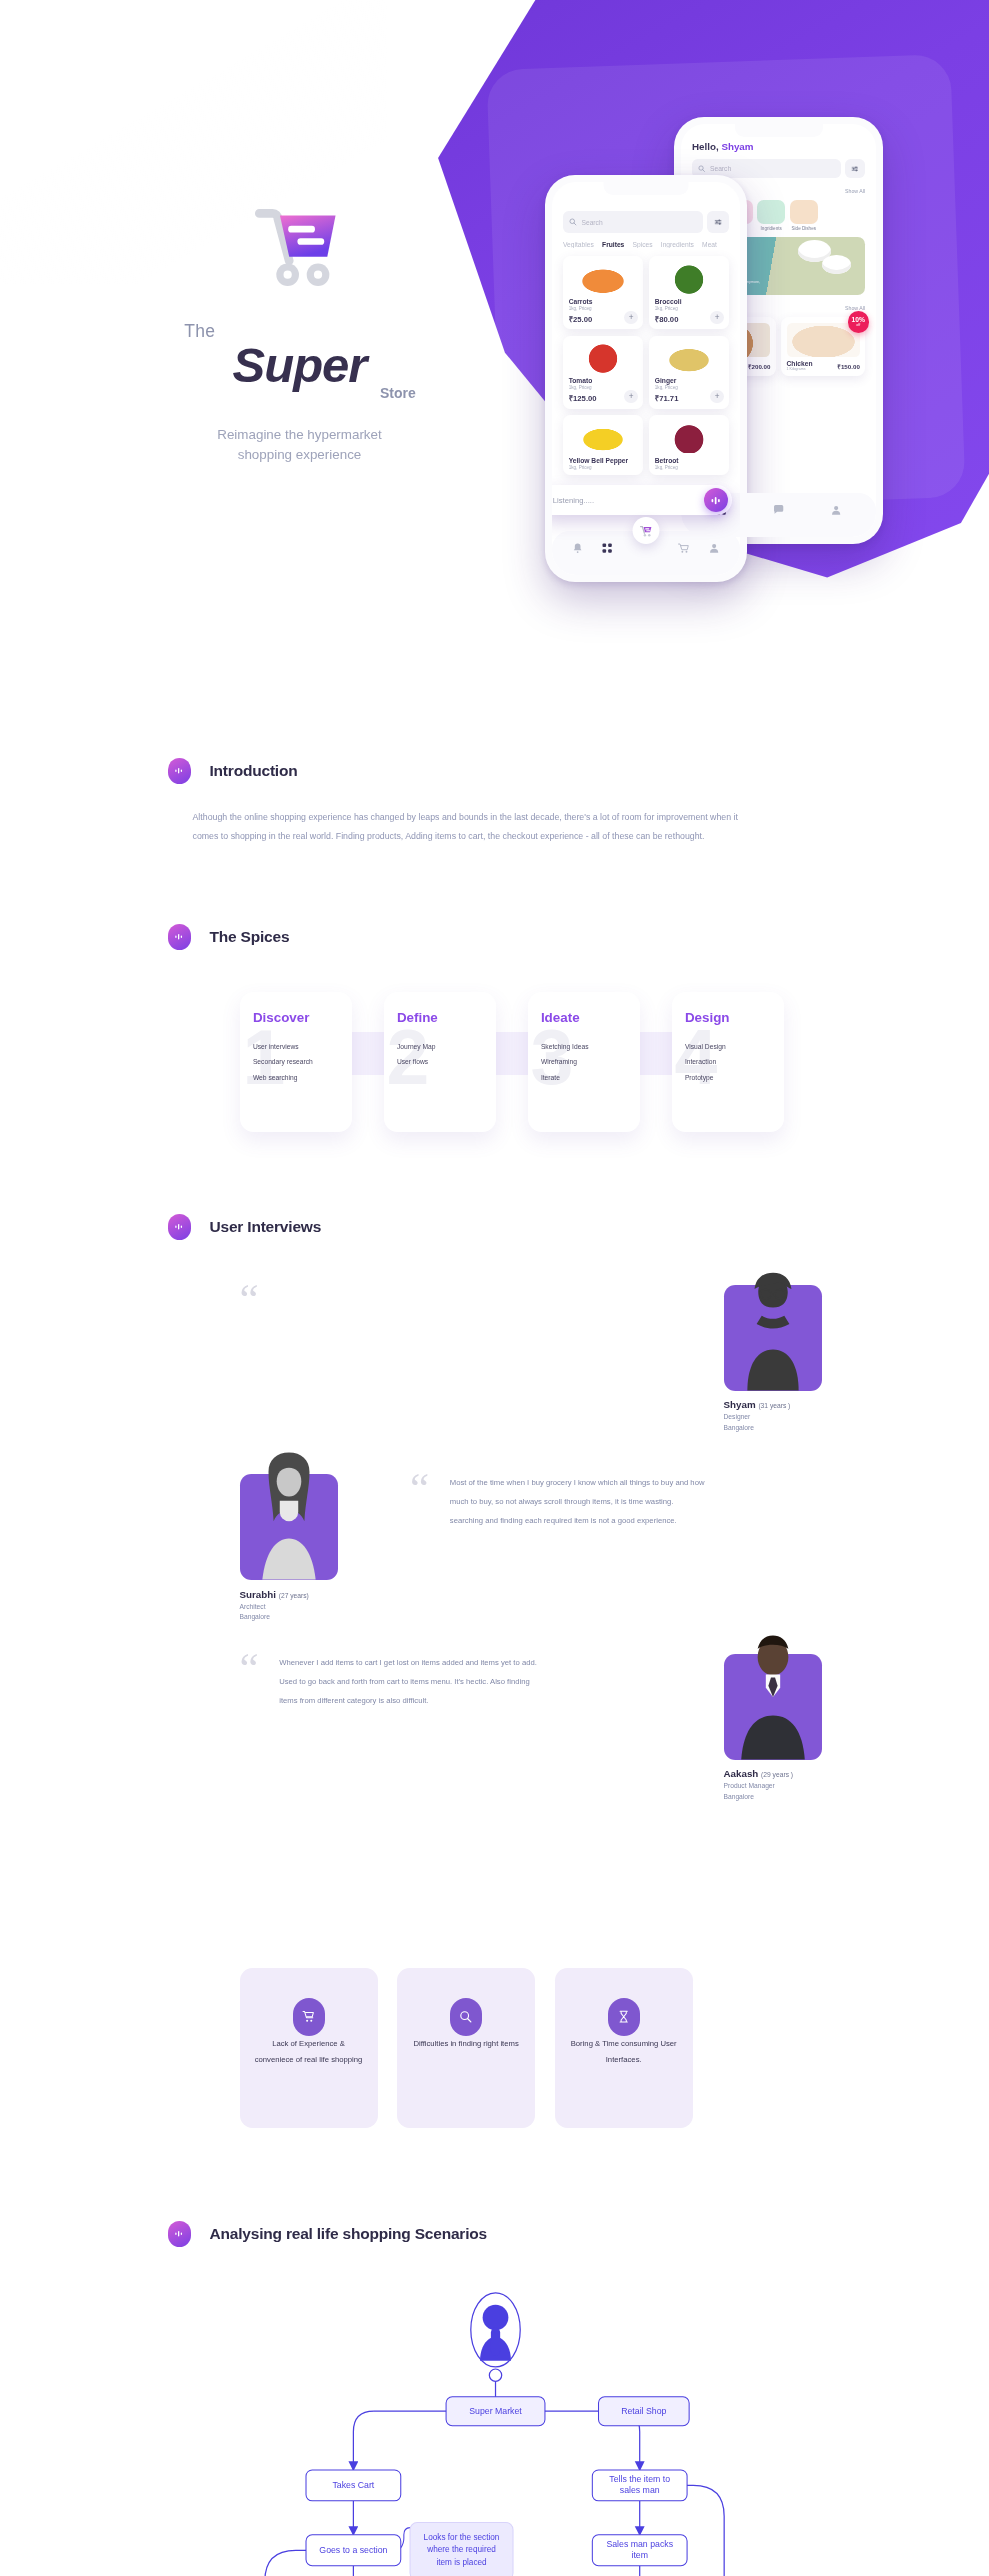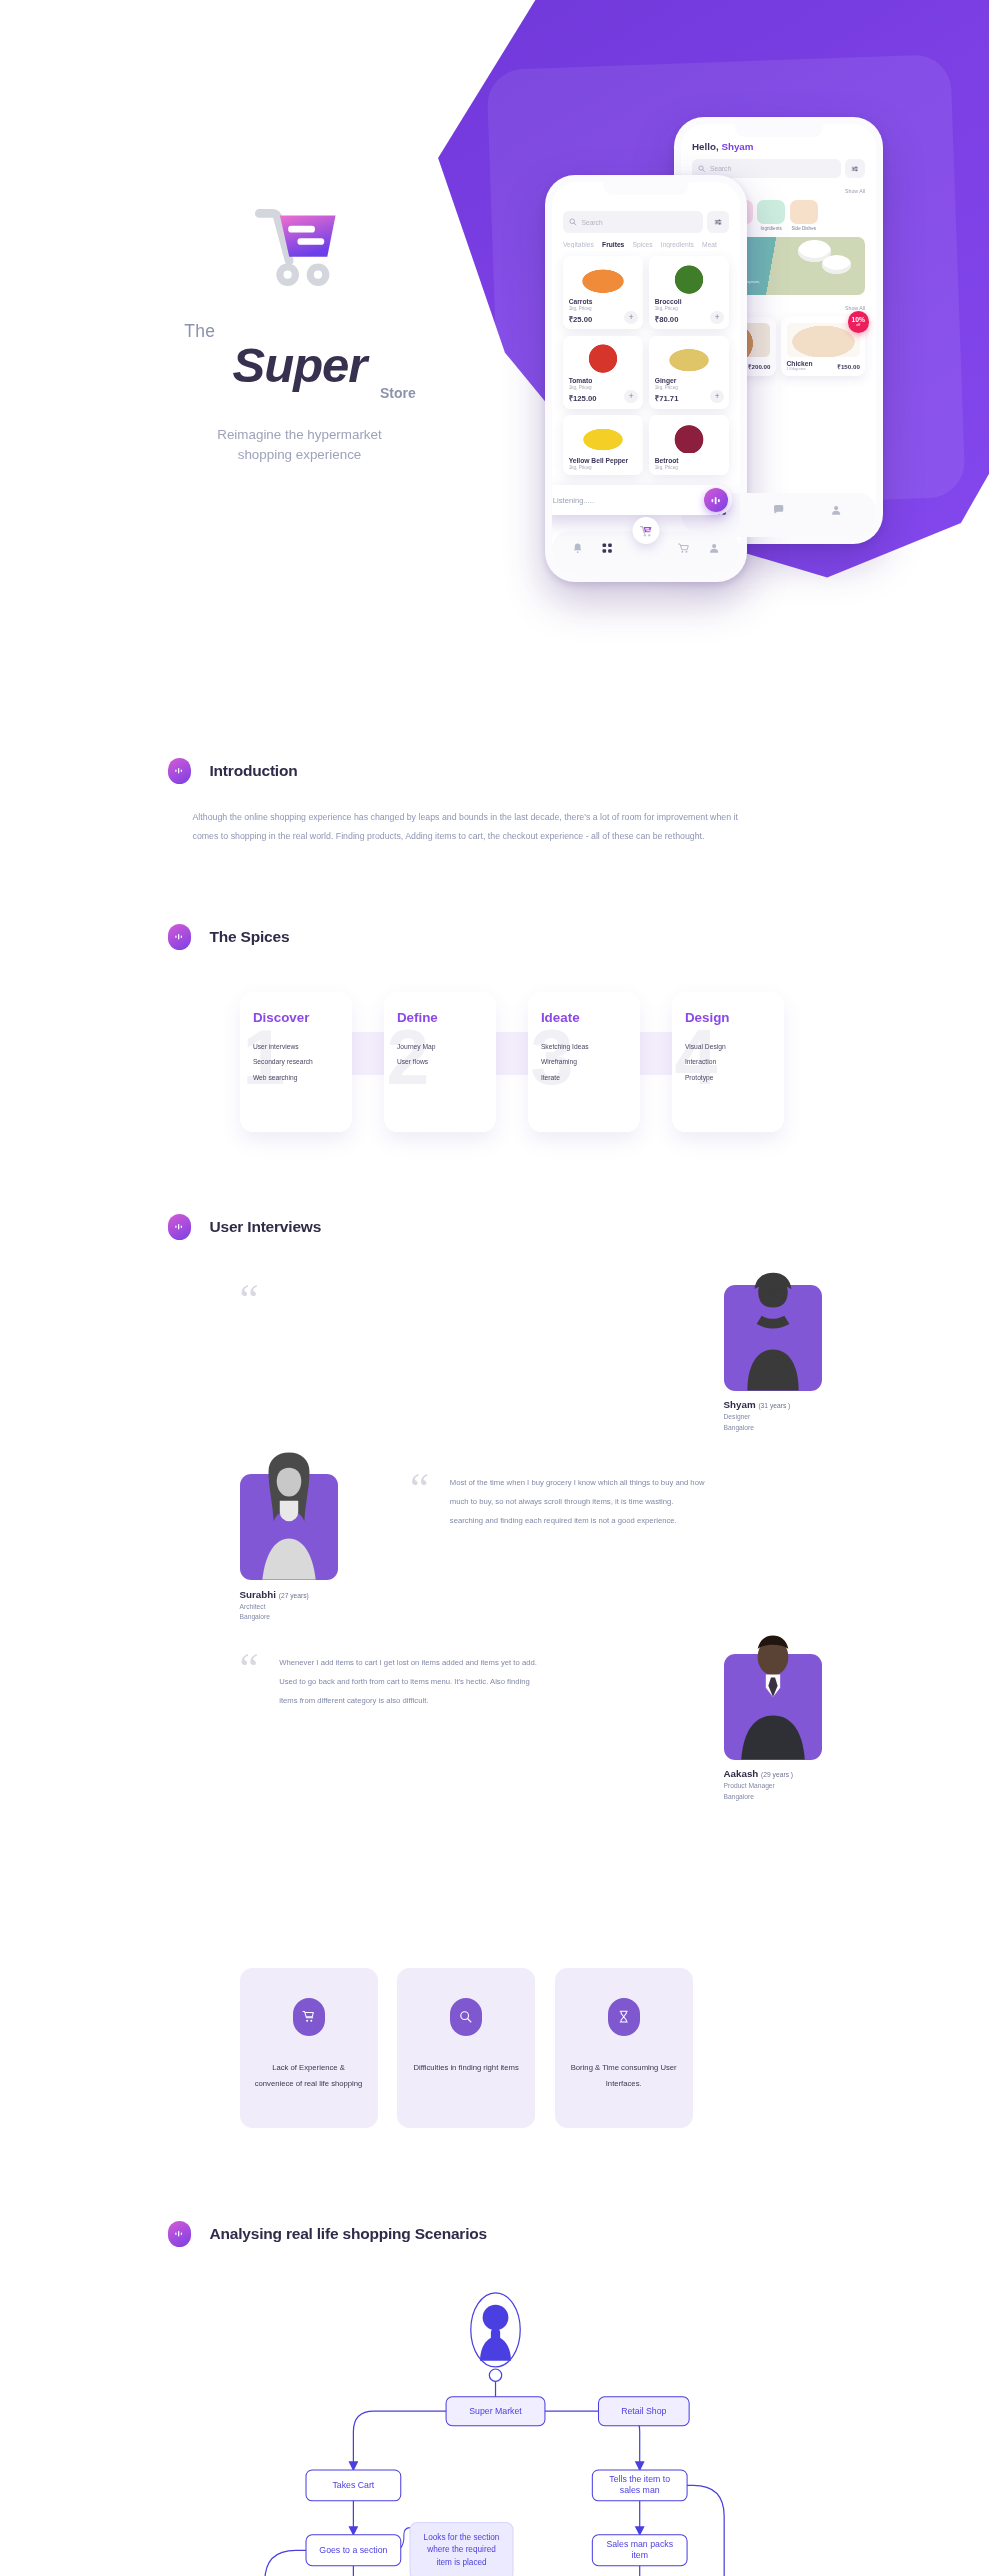--- a/index.html
+++ b/index.html
@@ -150,21 +150,21 @@
   .ava { width: 98px; height: 106px; border-radius: 11.3px; background: #8257d6; position: relative; overflow: visible; }
   .ava .sil { position: absolute; left: 50%; transform: translateX(-50%); bottom: 0; width: 82px; height: 129px; }
   .pname { margin-top: 8.2px; font-size: 9.8px; font-weight: 700; color: #2f2b48; }
   .pname em { font-size: 6.7px; color: #6f7490; font-weight: 400; font-style: normal; }
   .prole { font-size: 6.7px; color: #8289a8; line-height: 1.6; margin-top: 2.1px;}
 
   
   .prob-row { display: flex; gap: 19.6px; padding-left: 72px; margin-top: 40px; }
   .prob-card { width: 138px; height: 160px; background: #f1ecfa; border-radius: 12.4px; display:flex; flex-direction: column; align-items: center; justify-content: flex-start; padding-top: 30px; }
   .prob-ic { width: 32px; height: 38px; border-radius: 17.5px; background: #7f57cf; display:flex; align-items:center; justify-content:center; }
-  .prob-card p { margin-top: 24px; font-size: 7.7px; line-height: 2.1; color: #3a3752; text-align: center; padding: 0 12.4px; }
+  .prob-card p { font-size: 7.7px; line-height: 2.1; color: #3a3752; text-align: center; padding: 0 12.4px; }
 
   
   .flow { margin-top: 31px; }
 
   .gap-a { height: 88px; }
 </style>
 </head>
 <body>
 
 <div class="hero">

